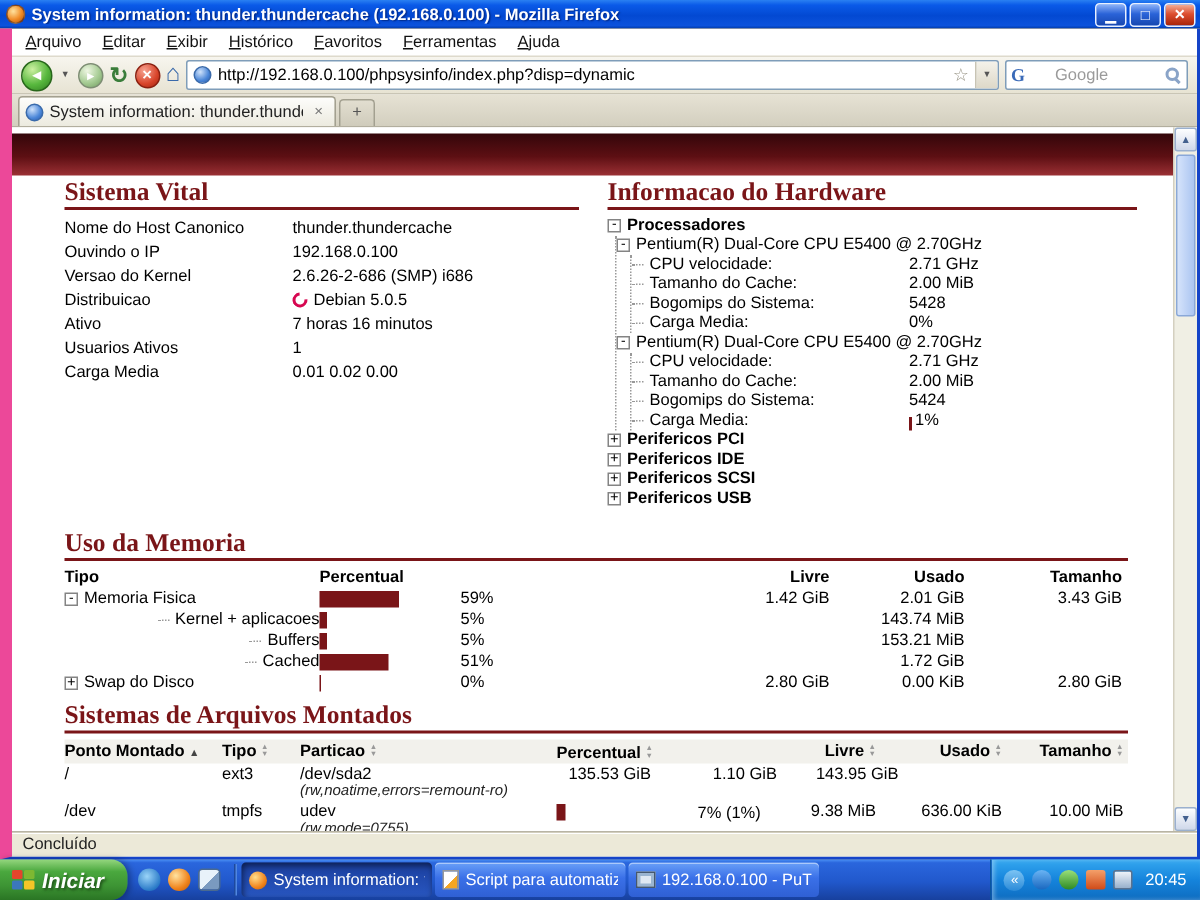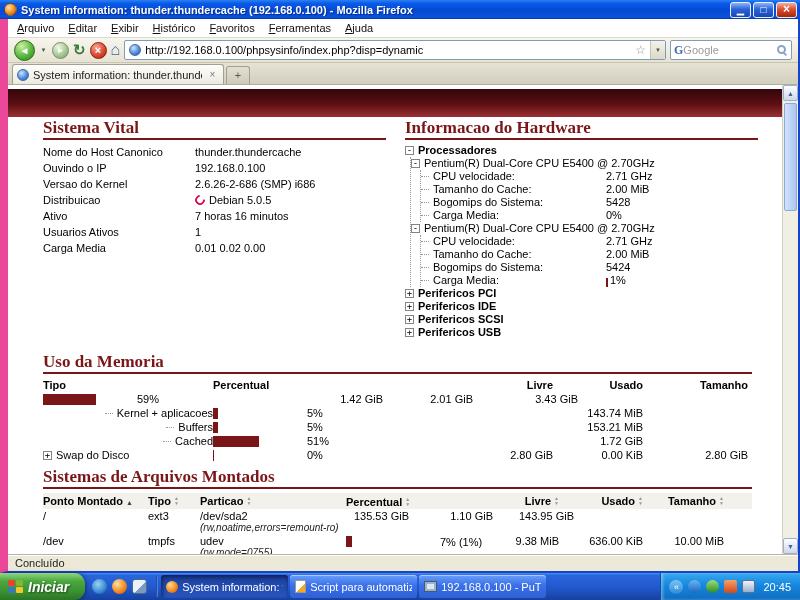--- a/index.html
+++ b/index.html
@@ -35,21 +35,21 @@
   .btn-refresh::before{content:"↻"; font-size:15px; color:#3a7d3a; font-weight:bold;}
   .btn-stop { width:17px; height:17px; border-radius:50%; background:radial-gradient(circle at 35% 28%,#f7a492,#d8442a 60%,#a02410); border:1px solid #8a2010; color:#fff; }
   .btn-stop::before{content:"×"; font-size:11px; font-weight:bold;}
   .btn-home::before{content:"⌂"; font-size:16px; color:#3a6aaa;}
   .urlbar { flex:1; height:20px; background:#fff; border:1px solid #7f9db9; border-radius:2px; display:flex; align-items:center; gap:4px; padding-left:4px; overflow:hidden; }
   .globe { width:12px; height:12px; border-radius:50%; background:radial-gradient(circle at 35% 30%,#cfe2fa,#4a86d8 60%,#2a5aa8); border:1px solid #3a6aaa; flex:none; }
   .url-text { flex:1; color:#000; white-space:nowrap; overflow:hidden; }
   .star { color:#9a9688; font-size:12px; flex:none; } .star::before{content:"☆";}
   .field-drop { width:15px; height:18px; background:linear-gradient(#f4f2ea,#ddd8c8); border-left:1px solid #c8c4b4; text-align:center; color:#555; flex:none; }
   .field-drop::before{content:"▼"; font-size:6px; line-height:18px;}
-  .searchbox { width:122px; height:20px; background:#fff; border:1px solid #7f9db9; border-radius:2px; display:flex; align-items:center; gap:0; padding:0 3px; flex:none; }
+  .searchbox { width:122px; height:20px; background:#fff; border:1px solid #7f9db9; border-radius:2px; display:flex; align-items:center; gap:20px; padding:0 3px; flex:none; }
   .glogo::before{content:"G"; font-family:"Liberation Serif",serif; font-weight:bold; font-size:12px; color:#3a6ab8;}
   .search-text { flex:1; color:#9a9a9a; }
   .mag { width:12px; height:12px; position:relative; flex:none; }
   .mag::before{content:""; position:absolute; top:1px; left:1px; width:5px; height:5px; border:2px solid #8aa4c8; border-radius:50%;}
   .mag::after{content:""; position:absolute; bottom:1px; right:1px; width:4px; height:2px; background:#8aa4c8; transform:rotate(45deg);}
 
   
   .tabbar { height:22px; background:linear-gradient(#e6e2d4,#d3cfbf); display:flex; align-items:flex-end; gap:2px; padding:0 4px; border-bottom:1px solid #b2ae9e; flex:none; }
   .tab { width:212px; height:20px; background:linear-gradient(#fdfdfb,#eceadf); border:1px solid #a3a090; border-bottom:none; border-radius:3px 3px 0 0; display:flex; align-items:center; gap:4px; padding:0 4px; }
   .tab-label { flex:1; white-space:nowrap; overflow:hidden; color:#222; }
@@ -99,21 +99,21 @@
   .mc-tam { width:105px; flex:none; text-align:right; }
   .bar-track { width:90px; display:flex; align-items:center; flex:none; }
   .bar-fill { height:11px; background:#7a1518; min-width:1px; }
   .mem-child { padding-left:6px;justify-content:flex-end; }
 
   .fs-header,.fs-row { display:flex; }
   .fs-header { background:#f2f1ec; height:16px; align-items:center; }
   .fs-row { padding:1px 0; }
   .fc-mount { width:105px; flex:none; }
   .fc-tipo { width:52px; flex:none; }
-  .fc-part { width:146px; flex:none; }
+  .fc-part { width:171px; flex:none; }
   .fc-pct { width:150px; flex:none; display:flex; align-items:flex-start; gap:4px; padding-top:1px; }
   .fc-livre { width:63px; flex:none; text-align:right; }
   .fc-usado { width:84px; flex:none; text-align:right; }
   .fc-tam { width:81px; flex:none; text-align:right; }
   .opts { font-style:italic; font-size:10px; line-height:11px; color:#222; }
   .sort-asc::before{content:"▲"; font-size:7px; color:#444;}
   .sort-ud { display:inline-flex; flex-direction:column; font-size:5px; line-height:5px; color:#999; }
   .sort-ud::before{content:"▲";} .sort-ud::after{content:"▼";}
   .hdr-cellwrap { display:flex; align-items:center; gap:3px; }
 
@@ -373,20 +373,24 @@
           <h2 class="section">Uso da Memoria</h2>
           <div class="rule"></div>
           <div class="mem-header">
             <span class="mc-tipo th">Tipo</span>
             <span class="mc-pct th">Percentual</span>
             <span class="mc-livre th">Livre</span>
             <span class="mc-usado th">Usado</span>
             <span class="mc-tam th">Tamanho</span>
           </div>
           <div class="mem-row">
+            <span class="mc-tipo">
+              <span class="expander exp-minus"></span>
+              <span>Memoria Fisica</span>
+            </span>
             <span class="mc-pct">
               <span class="bar-track">
                   <span class="bar-fill" style="width: 59%;"></span>
                 </span>
               <span>59%</span>
             </span>
             <span class="mc-livre">1.42 GiB</span>
             <span class="mc-usado">2.01 GiB</span>
             <span class="mc-tam">3.43 GiB</span>
           </div>

